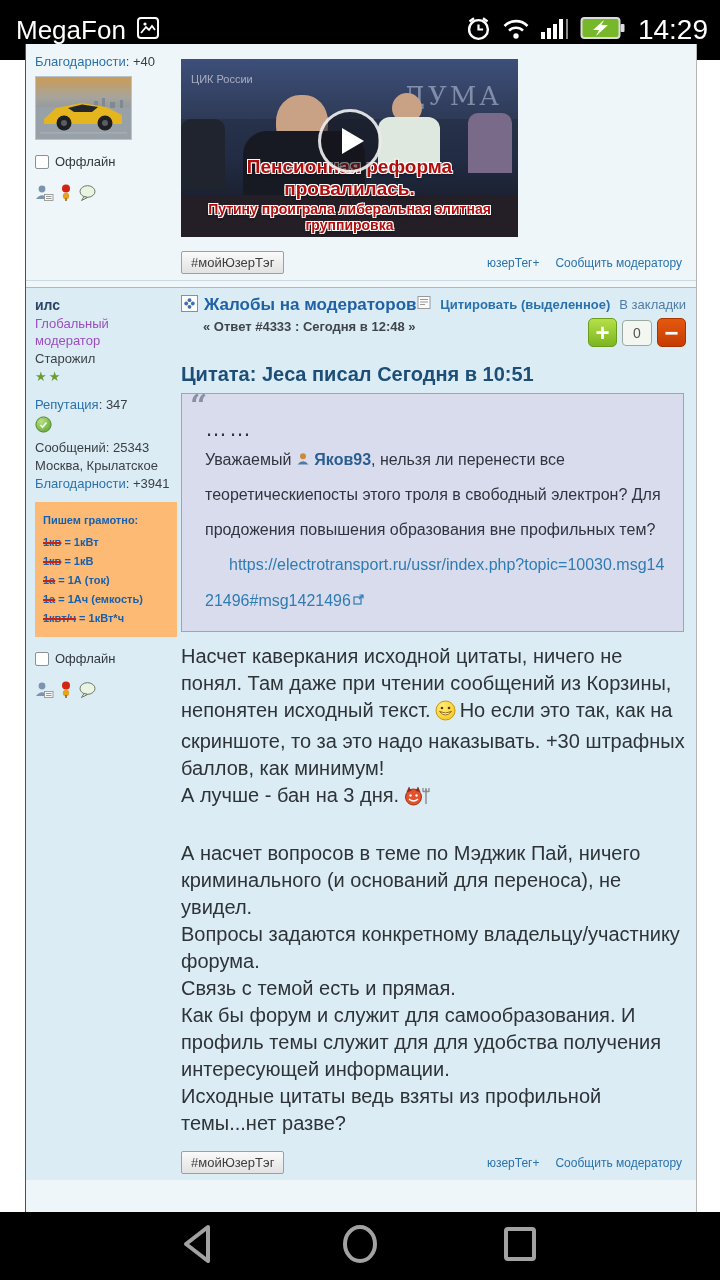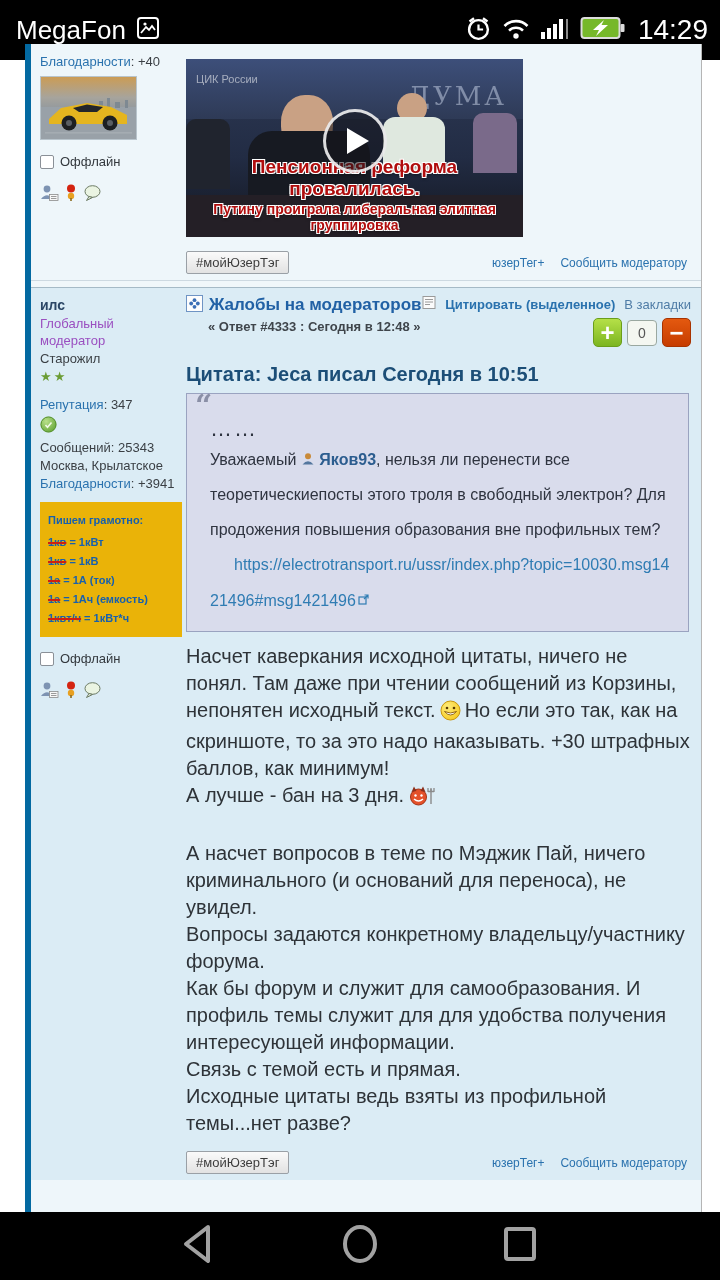--- a/index.html
+++ b/index.html
@@ -9,42 +9,42 @@
   
   .statusbar{position:absolute;top:0;left:0;width:720px;height:60px;background:#000;
     display:flex;align-items:center;padding:0 12px 0 16px;box-sizing:border-box;color:#fff;}
   .sb-carrier{font-size:26px;color:#fff;}
   .sb-left{display:flex;align-items:center;gap:10px;}
   .sb-right{margin-left:auto;display:flex;align-items:center;gap:9px;}
   .sb-time{font-size:28px;color:#fff;margin-left:3px;}
 
   
   .forum{position:absolute;top:44px;left:25px;width:670px;height:1168px;
-    border-left:6px solid #0369a1;border-right:1px solid #b5b5b5;background:#eef6fa;overflow:hidden;}
+    border-left:1px solid #0369a1;border-right:1px solid #b5b5b5;background:#eef6fa;overflow:hidden;}
   .post{display:flex;}
   .bg-a{background:#eef6fa;}
   .bg-b{background:#dbecf5;}
   .post-sep{height:6px;background:#f0f7fa;border-top:1px solid #cdd9e1;border-bottom:1px solid #a5bac6;}
 
   .sidebar{width:152px;flex:0 0 152px;padding:9px 2px 8px 9px;box-sizing:border-box;
     font-size:13px;color:#3a3f44;line-height:17px;}
   .pbody{flex:1;min-width:0;padding:7px 10px 6px 3px;box-sizing:border-box;}
 
   .lbl-blue{color:#2a72ae;}
   .sb-name{font-size:14px;font-weight:bold;color:#2c4766;}
   .sb-group{color:#9a4fc0;margin-top:1px;}
   .sb-line{margin-top:1px;}
   .sb-stars{color:#6b9c34;font-size:13px;letter-spacing:2px;margin-top:1px;}
   .sb-gap{height:11px;}
   .avatar{width:95px;height:62px;margin-top:6px;border:1px solid #b8c4cc;display:block;}
   .offline-row{margin-top:13px;display:flex;align-items:center;gap:6px;font-size:13px;color:#33383d;}
   .chk{width:12px;height:12px;background:#fff;border:1px solid #8a9097;border-radius:2px;}
   .sb-icons{margin-top:14px;display:flex;align-items:center;gap:5px;}
 
-  .grammar{margin-top:10px;width:126px;background:#eab308;padding:9px 8px;box-sizing:content-box;
+  .grammar{margin-top:10px;width:126px;background:#fdba74;padding:9px 8px;box-sizing:content-box;
     font-size:11px;font-weight:bold;color:#1760ae;line-height:19px;}
   .gtitle{margin-bottom:3px;}
   .wrong{text-decoration:line-through;text-decoration-color:#d02010;text-decoration-thickness:2px;margin-right:3px;}
 
   
   .phead{display:flex;align-items:flex-start;}
   .phead-left{display:flex;align-items:flex-start;gap:6px;}
   .topic-title{font-size:17px;font-weight:bold;color:#2161a5;text-decoration:none;}
   .reply-line{font-size:13px;color:#3f454b;font-weight:bold;margin:3px 0 0 22px;}
   .phead-right{margin-left:auto;text-align:right;flex-shrink:0;}
@@ -375,22 +375,22 @@
                 <polygon points="17.5,7 15,1.5 12.5,6" fill="#8c2f1b"></polygon>
                 <circle cx="7.5" cy="10.5" r="1.2" fill="#fff"></circle>
                 <circle cx="13.5" cy="10.5" r="1.2" fill="#fff"></circle>
                 <path d="M6 14 Q10.5 18 15 14" fill="none" stroke="#fff" stroke-width="1.4"></path>
                 <line x1="23" y1="4" x2="23" y2="19" stroke="#8a8a8a" stroke-width="1.4"></line>
                 <path d="M20 7 V3 M23 7 V3 M26 7 V3 M20 6.5 H26" fill="none" stroke="#8a8a8a" stroke-width="1.3"></path>
               </svg></span>
         </p>
         <p class="ptext blk2">А насчет вопросов в теме по Мэджик Пай, ничего криминального (и оснований для переноса), не увидел.</p>
         <p class="ptext">Вопросы задаются конкретному  владельцу/участнику форума.</p>
+        <p class="ptext">Связь с темой есть и прямая.</p>
         <p class="ptext">Как бы форум и служит для самообразования. И профиль темы служит для для удобства получения интересующей информации.</p>
-        <p class="ptext">Связь с темой есть и прямая.</p>
         <p class="ptext">Исходные цитаты ведь взяты из профильной темы...нет разве?</p>
 
         <div class="tag-row">
           <span class="tagbtn">#мойЮзерТэг</span>
           <span class="minor-links">
             <a class="minor-link" href="#">юзерТег+</a>
             <a class="minor-link" href="#">Сообщить модератору</a>
           </span>
         </div>
 

